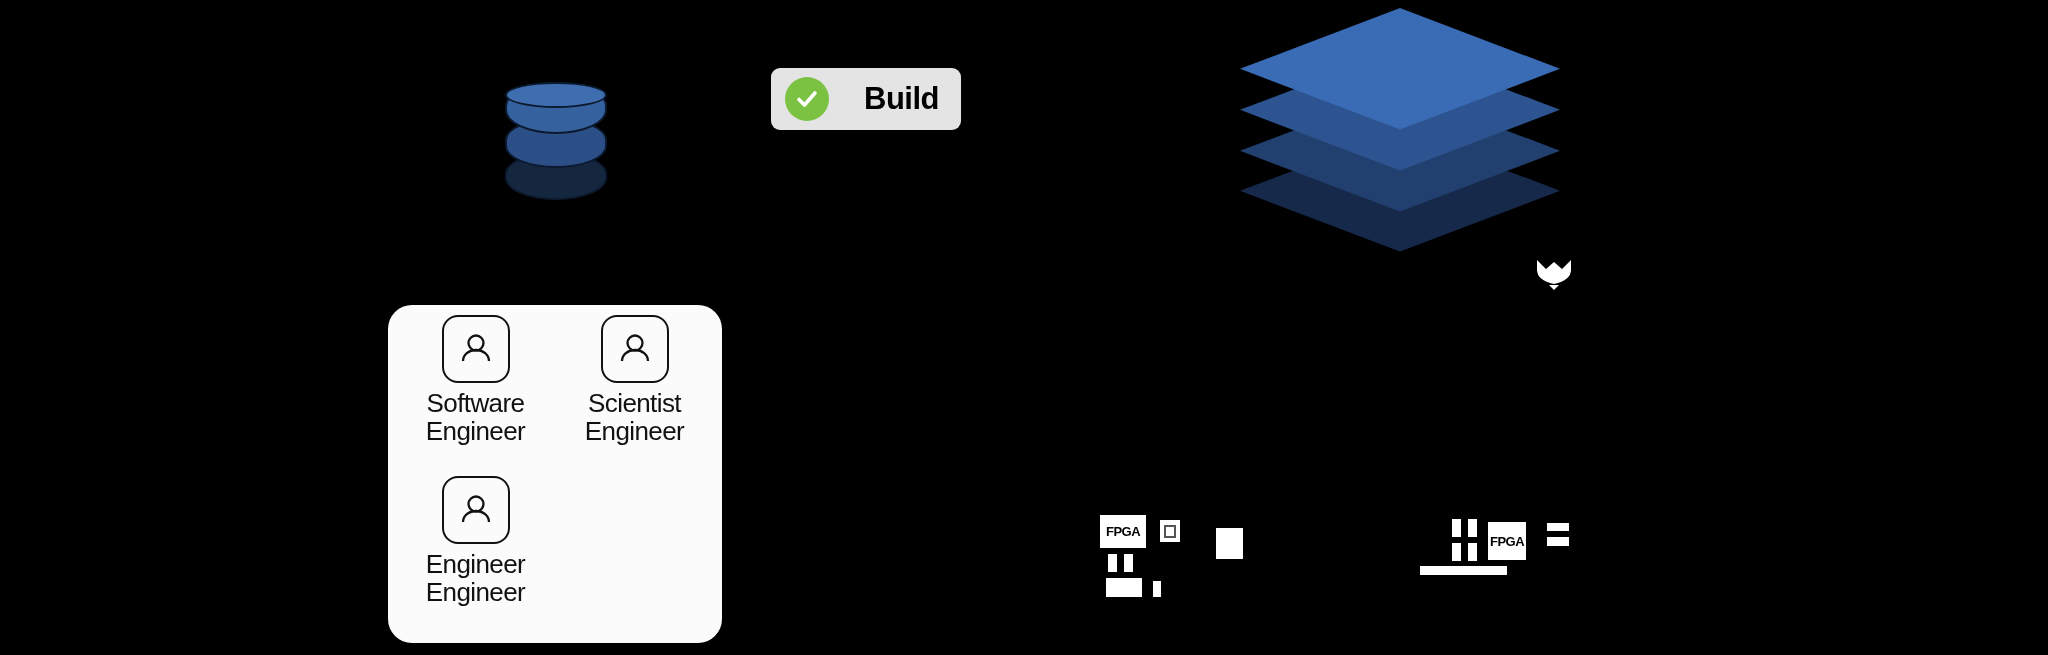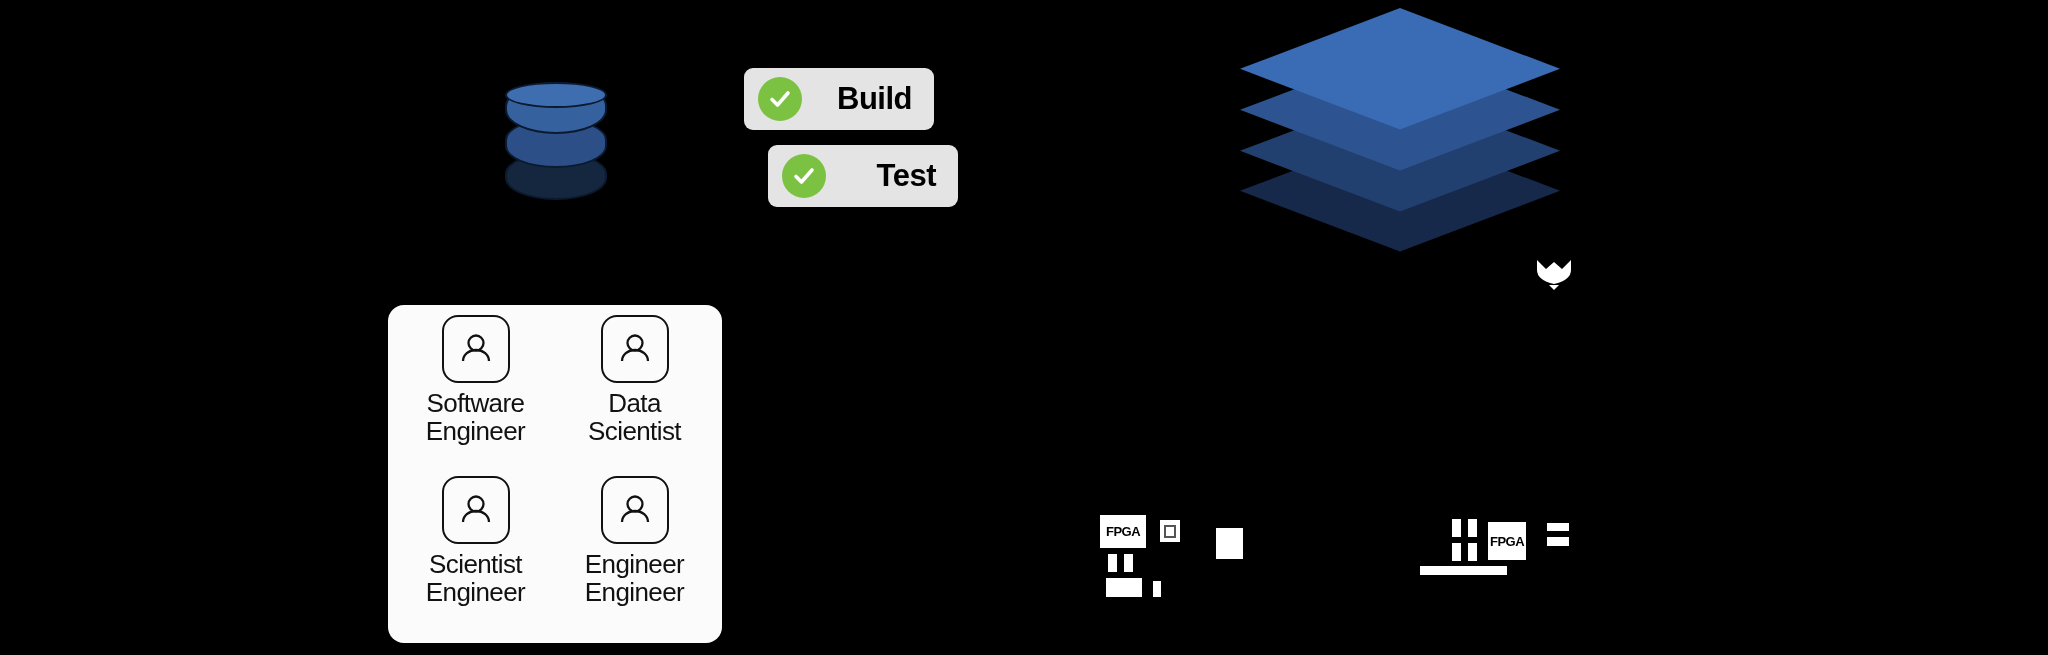--- a/index.html
+++ b/index.html
@@ -18,26 +18,26 @@
            border:2px solid #0c1a30;border-radius:50%;box-sizing:border-box;}
 
   
   .badge{position:absolute;background:#e4e4e4;border-radius:9px;display:flex;align-items:center;
          padding:0 14px;box-sizing:border-box;}
   .badge .check{width:44px;height:44px;border-radius:50%;background:#7cc242;flex:0 0 auto;
                 display:flex;align-items:center;justify-content:center;}
   .badge .check svg{display:block;}
   .badge .lbl{color:#000;font-size:31px;font-weight:bold;margin-left:auto;padding-right:8px;
               letter-spacing:-0.5px;}
-  #badge-build{left:744px;top:68px;width:190px;height:62px;}
+  #badge-build{left:771px;top:68px;width:190px;height:62px;}
   #badge-test{left:768px;top:145px;width:190px;height:62px;}
 
   
   .personas{position:absolute;left:388px;top:305px;width:334px;height:338px;
-            background:#fbfbfb;border-radius:16px;box-sizing:border-box;
+            background:#fbfbfb;border-radius:24px;box-sizing:border-box;
             display:grid;grid-template-columns:1fr 1fr;grid-template-rows:1fr 1fr;
             padding:10px 8px 6px;}
   .persona{display:flex;flex-direction:column;align-items:center;}
   .persona .pic{width:68px;height:68px;border:2.5px solid #111;border-radius:16px;
                 box-sizing:border-box;display:flex;align-items:center;justify-content:center;}
   .persona .nm{margin-top:7px;color:#111;font-size:26px;line-height:1.07;text-align:center;
                letter-spacing:-0.6px;}
 
   
   .layers{position:absolute;left:1240px;top:8px;width:320px;height:282px;}
@@ -71,54 +71,35 @@
 
   <div class="badge" id="badge-build">
     <div class="check">
       <svg width="26" height="26" viewBox="0 0 26 26">
           <path d="M5 13.5 L10.5 19 L21 7" fill="none" stroke="#fff" stroke-width="3.6" stroke-linecap="round" stroke-linejoin="round"></path>
         </svg>
     </div>
     <div class="lbl">Build</div>
   </div>
 
-  <div class="badge" id="badge-test">
-    <div class="check">
-      <svg width="26" height="26" viewBox="0 0 26 26">
-          <path d="M5 13.5 L10.5 19 L21 7" fill="none" stroke="#fff" stroke-width="3.6" stroke-linecap="round" stroke-linejoin="round"></path>
-        </svg>
-    </div>
-    <div class="lbl">Test</div>
-  </div>
 
   <div class="personas">
 
     <div class="persona">
       <div class="pic">
         <svg width="42" height="42" viewBox="0 0 42 42">
           <circle cx="21" cy="15" r="7.5" fill="none" stroke="#111" stroke-width="2.3"></circle>
           <path d="M8 33 a13 11 0 0 1 26 0" fill="none" stroke="#111" stroke-width="2.3"></path>
         </svg>
       </div>
       <div class="nm">
         <span>Software</span><br><span>Engineer</span>
       </div>
     </div>
 
-    <div class="persona">
-      <div class="pic">
-        <svg width="42" height="42" viewBox="0 0 42 42">
-          <circle cx="21" cy="15" r="7.5" fill="none" stroke="#111" stroke-width="2.3"></circle>
-          <path d="M8 33 a13 11 0 0 1 26 0" fill="none" stroke="#111" stroke-width="2.3"></path>
-        </svg>
-      </div>
-      <div class="nm">
-        <span>Data</span><br><span>Scientist</span>
-      </div>
-    </div>
 
     <div class="persona">
       <div class="pic">
         <svg width="42" height="42" viewBox="0 0 42 42">
           <circle cx="21" cy="15" r="7.5" fill="none" stroke="#111" stroke-width="2.3"></circle>
           <path d="M8 33 a13 11 0 0 1 26 0" fill="none" stroke="#111" stroke-width="2.3"></path>
         </svg>
       </div>
       <div class="nm">
         <span>Scientist</span><br><span>Engineer</span>

